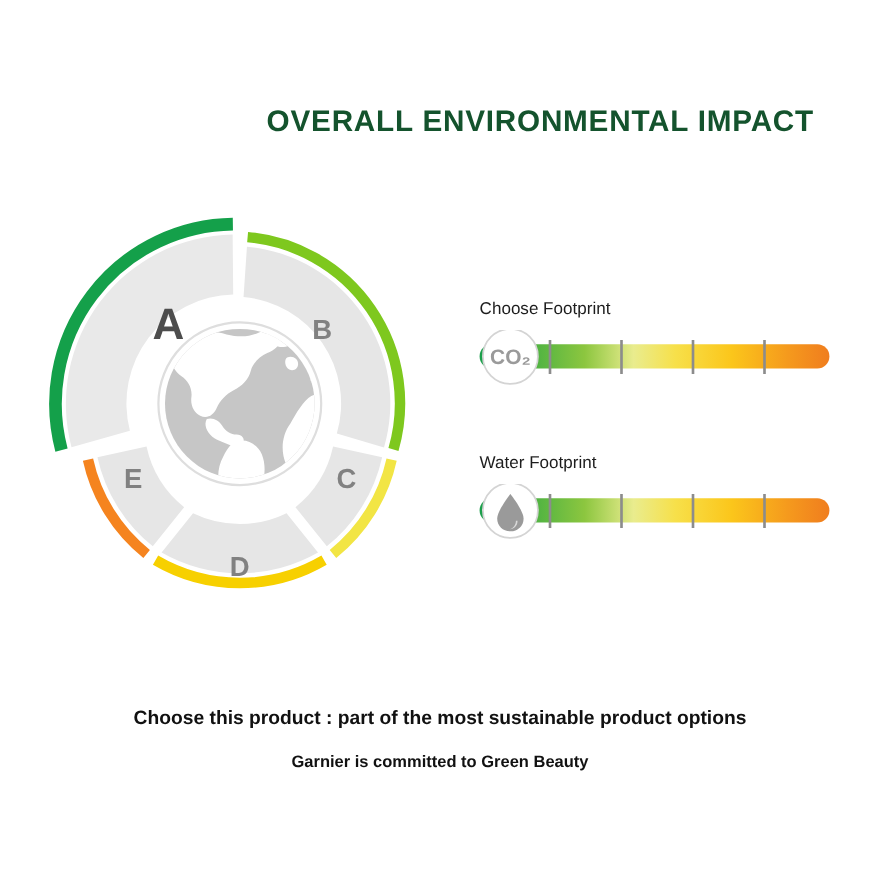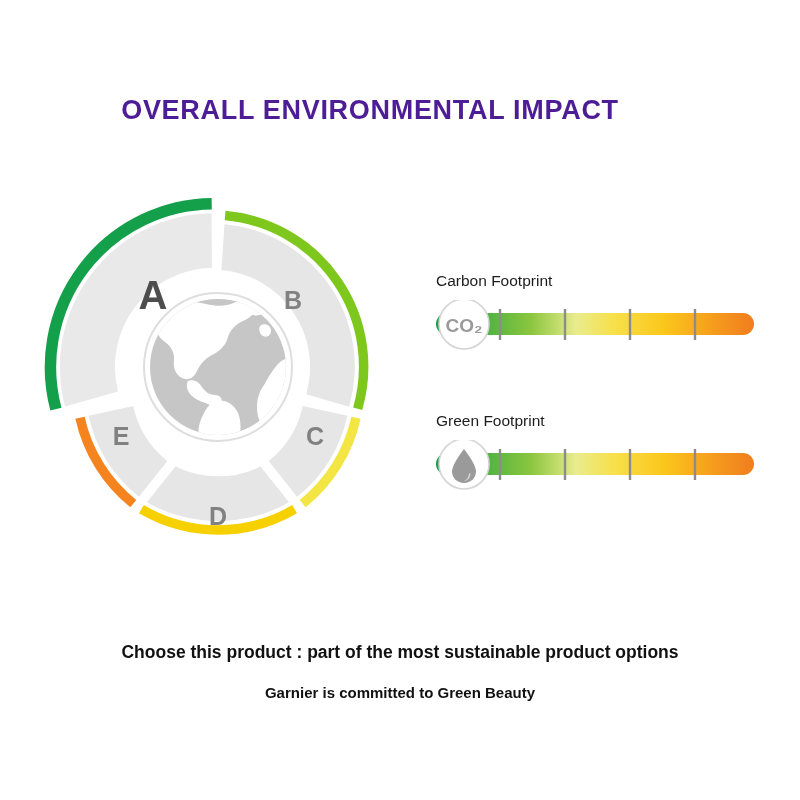--- a/index.html
+++ b/index.html
@@ -19,25 +19,25 @@
     left: 0;
     top: 0;
     width: 800px;
     height: 800px;
   }
   .page-title {
     position: absolute;
     left: 0;
     top: 95px;
     width: 740px;
-    text-align: center;
+    text-align: right;
     font-size: 27px;
     font-weight: bold;
     letter-spacing: 0.7px;
-    color: #4c1d95;
+    color: #14532d;
   }
   .dial-wrap {
     position: absolute;
     left: 40px;
     top: 185px;
     width: 360px;
     height: 370px;
   }
   .dial-svg {
     display: block;
@@ -196,21 +196,21 @@
           <path d="M 221 140 C 226 138 231 141 231 146 C 231 150 227 153 223 151
                    C 219 149 218 142 221 140 Z"></path>
         </g>
       </g>
     </svg>
   </div>
 
   <div class="gauges">
 
     <div class="gauge-block carbon">
-      <div class="gauge-label">Carbon Footprint</div>
+      <div class="gauge-label">Choose Footprint</div>
       <svg class="gauge-svg" viewBox="0 0 330 50">
         <defs>
           <linearGradient id="gradCarbon" x1="0" y1="0" x2="1" y2="0">
             <stop offset="0%" stop-color="#1a9e4b"></stop>
             <stop offset="12%" stop-color="#3fae43"></stop>
             <stop offset="30%" stop-color="#8cc63f"></stop>
             <stop offset="44%" stop-color="#e9ec8e"></stop>
             <stop offset="56%" stop-color="#f7e04a"></stop>
             <stop offset="72%" stop-color="#fbc61b"></stop>
             <stop offset="88%" stop-color="#f59a1d"></stop>
@@ -225,21 +225,21 @@
           <line x1="263" y1="9" x2="263" y2="40"></line>
         </g>
         <g>
           <circle cx="32" cy="24" r="25" fill="#ffffff" stroke="#d4d4d4" stroke-width="1.6"></circle>
           <text x="32" y="25" text-anchor="middle" dominant-baseline="central" font-family="Liberation Sans, sans-serif" font-size="19" font-weight="bold" fill="#9a9a9a">CO₂</text>
         </g>
       </svg>
     </div>
 
     <div class="gauge-block water">
-      <div class="gauge-label">Green Footprint</div>
+      <div class="gauge-label">Water Footprint</div>
       <svg class="gauge-svg" viewBox="0 0 330 50">
         <defs>
           <linearGradient id="gradWater" x1="0" y1="0" x2="1" y2="0">
             <stop offset="0%" stop-color="#1a9e4b"></stop>
             <stop offset="12%" stop-color="#3fae43"></stop>
             <stop offset="30%" stop-color="#8cc63f"></stop>
             <stop offset="44%" stop-color="#e9ec8e"></stop>
             <stop offset="56%" stop-color="#f7e04a"></stop>
             <stop offset="72%" stop-color="#fbc61b"></stop>
             <stop offset="88%" stop-color="#f59a1d"></stop>

